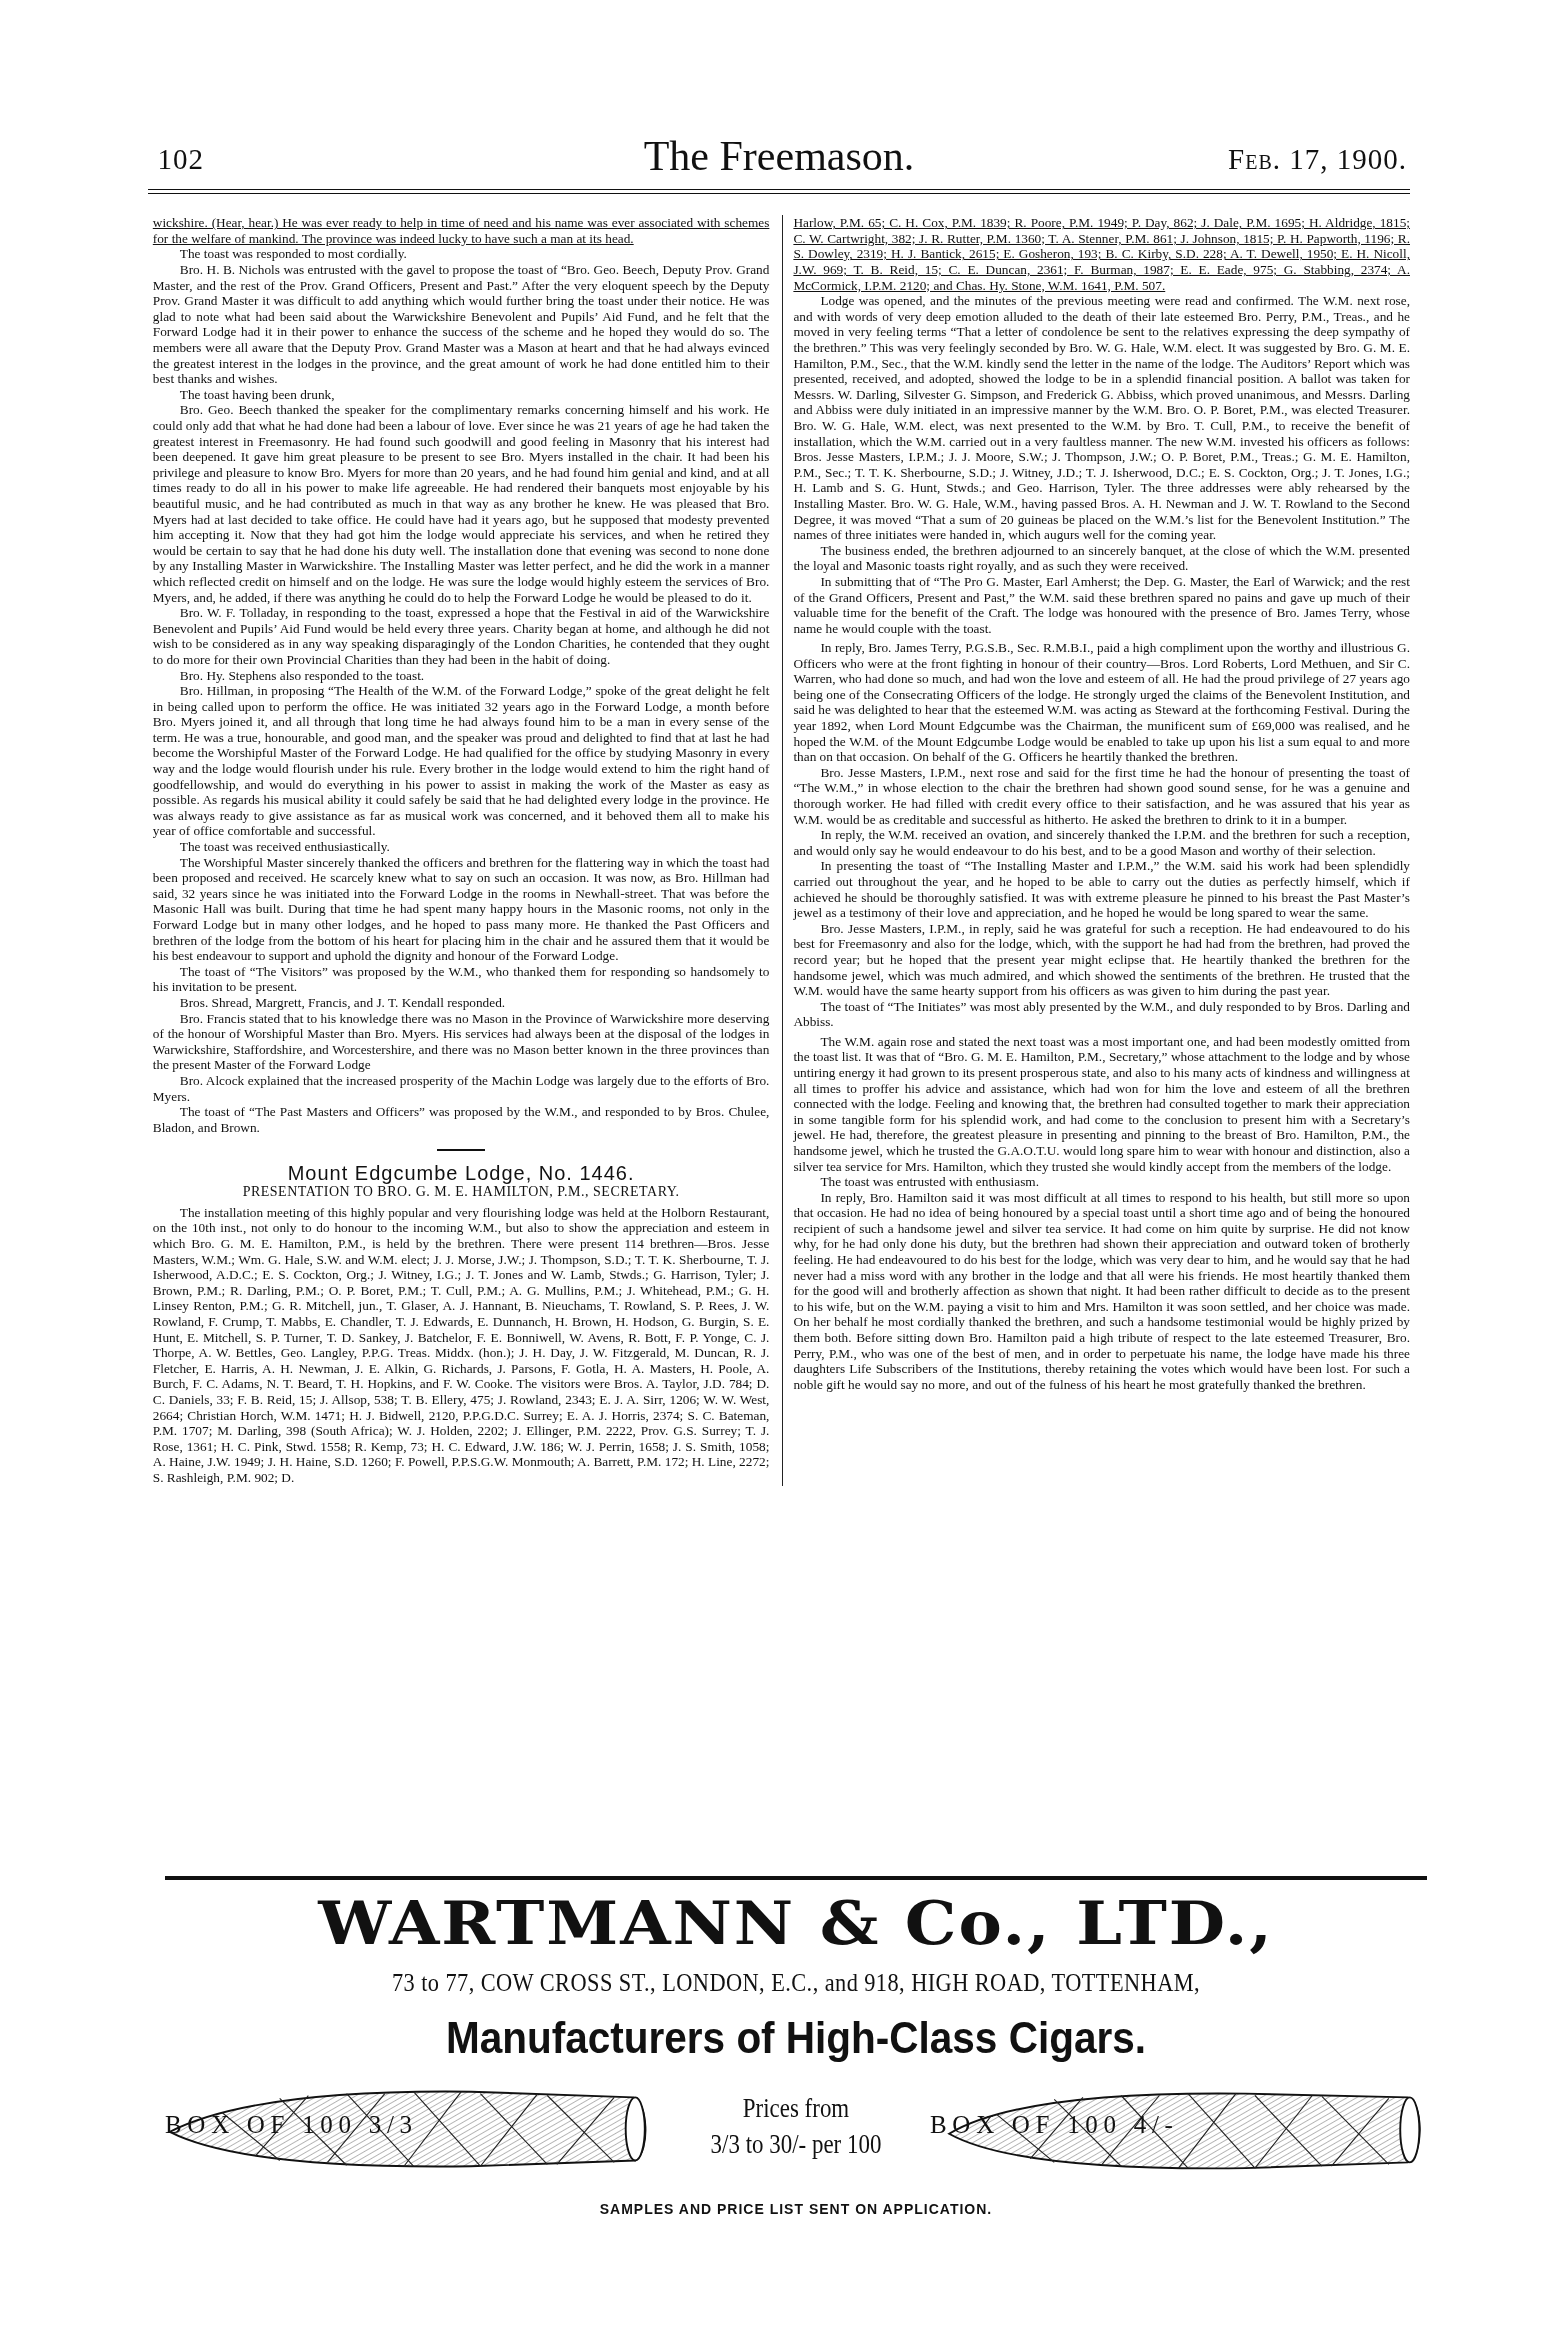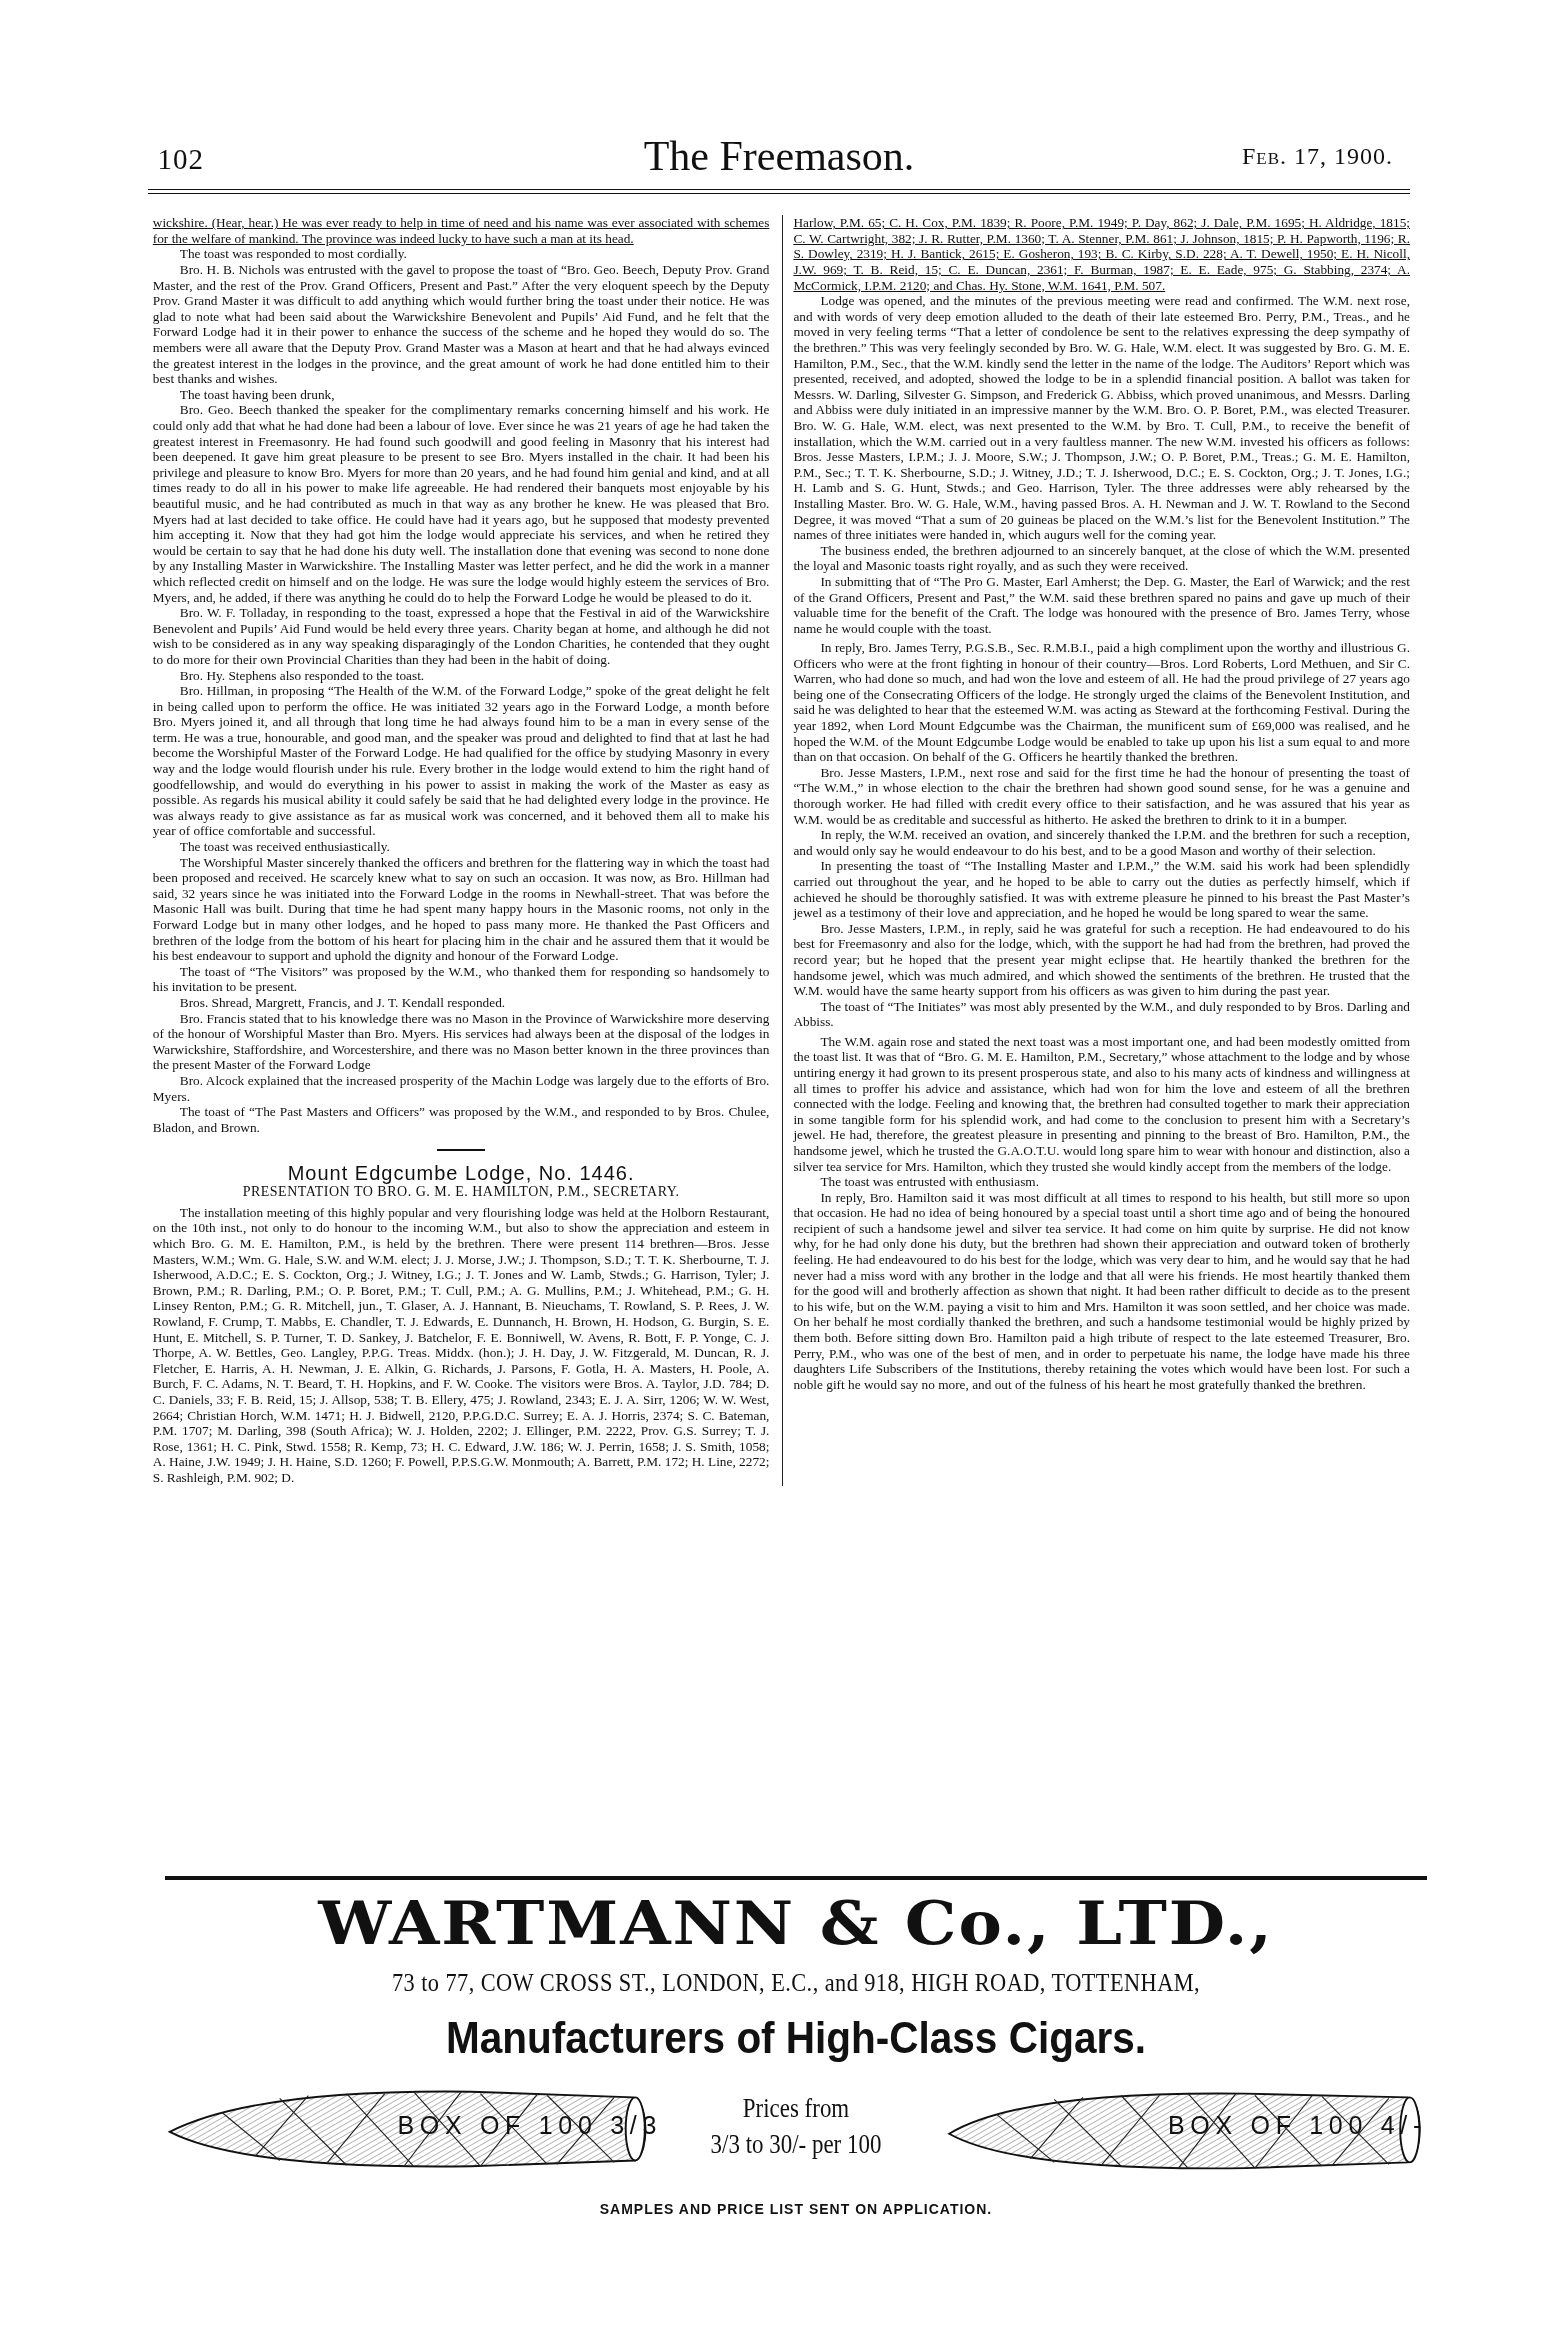--- a/index.html
+++ b/index.html
@@ -5,21 +5,21 @@
   * { box-sizing: border-box; margin: 0; padding: 0; }
   html, body { background: #ffffff; }
   body {
     width: 1565px; height: 2326px; position: relative; overflow: hidden;
     font-family: "Liberation Serif", "DejaVu Serif", serif; color: #111;
   }
   .page { position: absolute; left: 148px; top: 122px; width: 1262px; }
   .masthead { position: relative; height: 57px; }
   .page-no { position: absolute; left: 9.6px; top: 21px; font-size: 29px; letter-spacing: 1px; }
   .mast-title { position: absolute; left: 0; right: 0; top: 9.6px; text-align: center; font-size: 42px; }
-  .mast-date { position: absolute; right: 17px; top: 21px; font-size: 24px; letter-spacing: 1px; font-variant: small-caps; }
+  .mast-date { position: absolute; right: 3px; top: 21px; font-size: 29px; letter-spacing: 1px; font-variant: small-caps; }
   .rule-double { border-top: 1.9px solid #111; height: 5.7px; border-bottom: 1px solid #111; margin-top: 9.6px; }
   .columns { position: relative; display: flex; margin-top: 21px; }
   .col { width: 617px; font-size: 13.3px; line-height: 15.6px; text-align: justify; hyphens: auto; }
   .col-left { margin-left: 4.8px; }
   .col-right { margin-left: 24px; }
   .col-divider { position: absolute; left: 634px; top: 0; bottom: 0; border-left: 1px solid #222; }
   .col p { text-indent: 27px; }
   .col p.noindent { text-indent: 0; text-decoration: underline; }
   .col p.gap { margin-top: 3.8px; }
   .short-rule { width: 48px; border-top: 2.9px solid #111; margin: 13.4px auto 15.3px auto; }
@@ -28,21 +28,21 @@
   .ad { position: absolute; left: 165px; top: 1876px; width: 1262px; }
   .ad-rule { border-top: 4.8px solid #111; }
   .ad-brand { text-align: center; font-family: "DejaVu Serif", serif; font-weight: 900; font-size: 65px; letter-spacing: 1.9px; margin-top: 5.7px; line-height: 75px; transform: scaleY(0.92); }
   .ad-address { text-align: center; font-family: "Liberation Serif", serif; font-size: 26px; letter-spacing: 0.5px; margin-top: 7.6px; transform: scaleX(0.86); }
   .ad-tagline { text-align: center; font-family: "Liberation Sans", sans-serif; font-weight: bold; font-size: 45px; margin-top: 13.4px; transform: scaleX(0.9); }
   .ad-row { position: relative; height: 115px; margin-top: 17px; }
   .cigar { position: absolute; top: 3.8px; width: 497px; height: 88px; }
   .cigar-left { left: 0; }
   .cigar-right { right: 0; }
   .cigar svg { position: absolute; left: 0; top: 0; }
-  .cigar-label { position: absolute; left: 0; right: 0; top: 27px; text-align: right; font-family: Liberation Sans, sans-serif; font-size: 25px; letter-spacing: 5.7px; }
+  .cigar-label { position: absolute; left: 0; right: 0; top: 27px; text-align: left; font-family: Liberation Serif, serif; font-size: 25px; letter-spacing: 5.7px; }
   .prices { position: absolute; left: 497px; width: 268px; top: 9.6px; text-align: center; font-family: "Liberation Serif", serif; font-size: 27px; line-height: 36px; transform: scaleX(0.85); }
   .ad-footer { text-align: center; font-family: "Liberation Sans", sans-serif; font-weight: bold; font-size: 14px; letter-spacing: 1px; margin-top: 5.7px; }
 </style>
 </head>
 <body>
 
 <div class="page">
   <div class="masthead">
     <span class="page-no">102</span>
     <div class="mast-title">The Freemason.</div>

